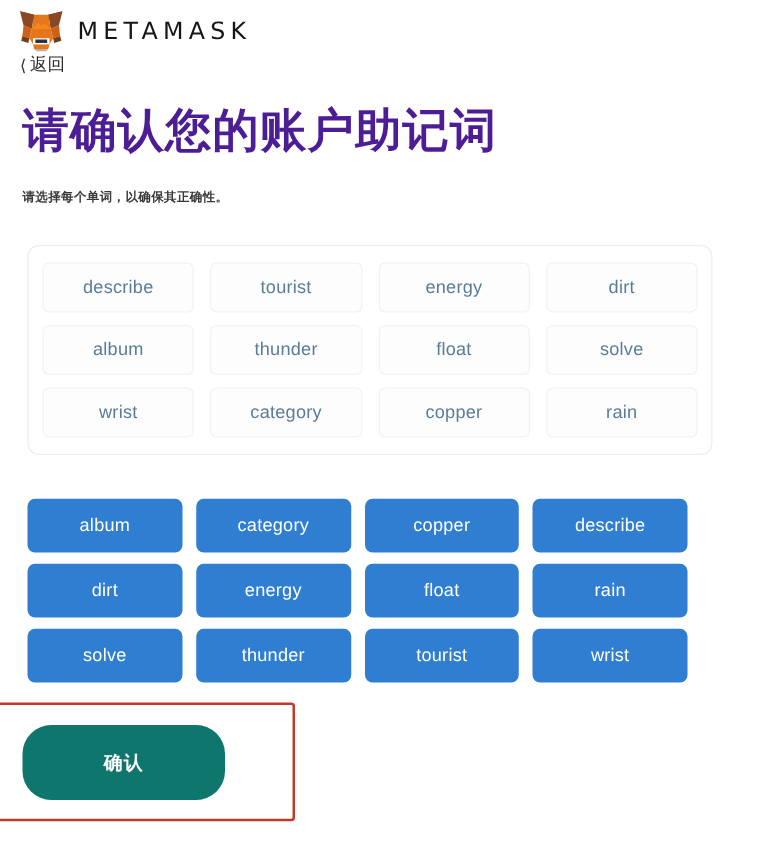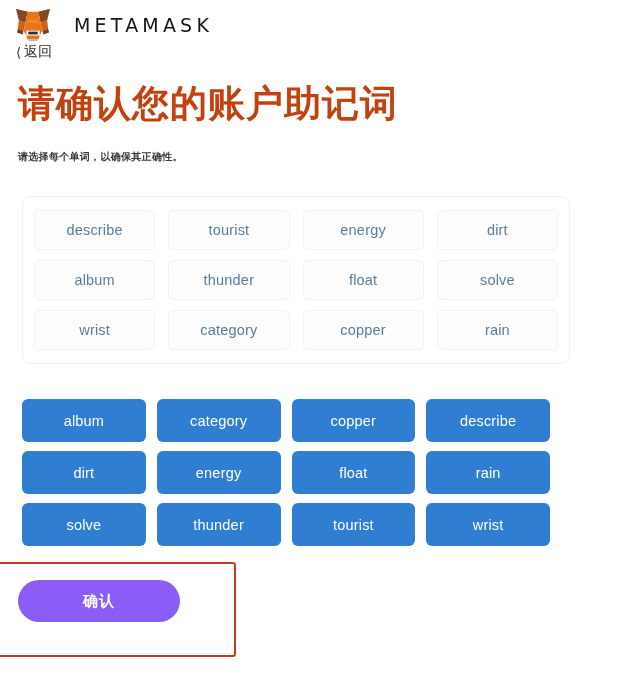--- a/index.html
+++ b/index.html
@@ -15,21 +15,21 @@
     font-family: "Liberation Sans", "DejaVu Sans", sans-serif;
     color: #1b1b1b;
     position: relative;
   }
 
   
   .header {
     padding: 8px 0 0 14px;
     display: flex;
     align-items: center;
-    gap: 22px;
+    gap: 10px;
   }
   .fox-logo {
     width: 38px;
     height: 34px;
     display: block;
     flex: none;
   }
   .brand-word {
     font-size: 19px;
     letter-spacing: 4.2px;
@@ -55,21 +55,21 @@
     color: #2b2b2b;
   }
 
   
   .page-title {
     margin: 22px 0 0 18px;
     font-size: 37px;
     line-height: 1.12;
     font-weight: 700;
     letter-spacing: 1px;
-    color: #c2410c;
+    color: #4c1d95;
   }
   .page-subtitle {
     margin: 26px 0 0 18px;
     font-size: 10px;
     font-weight: 600;
     color: #3a3a3a;
     letter-spacing: 0.3px;
   }
 
   
@@ -144,24 +144,24 @@
     background: transparent;
     pointer-events: none;
   }
 
   
   .confirm-button {
     position: absolute;
     left: 18px;
     top: 580px;
     width: 162px;
-    height: 42px;
+    height: 60px;
     border: none;
     border-radius: 23px;
-    background: #8b5cf6;
+    background: #0f766e;
     color: #ffffff;
     font-size: 15px;
     font-weight: 700;
     letter-spacing: 1px;
     font-family: "Liberation Sans", "DejaVu Sans", sans-serif;
     cursor: pointer;
     display: flex;
     align-items: center;
     justify-content: center;
   }

